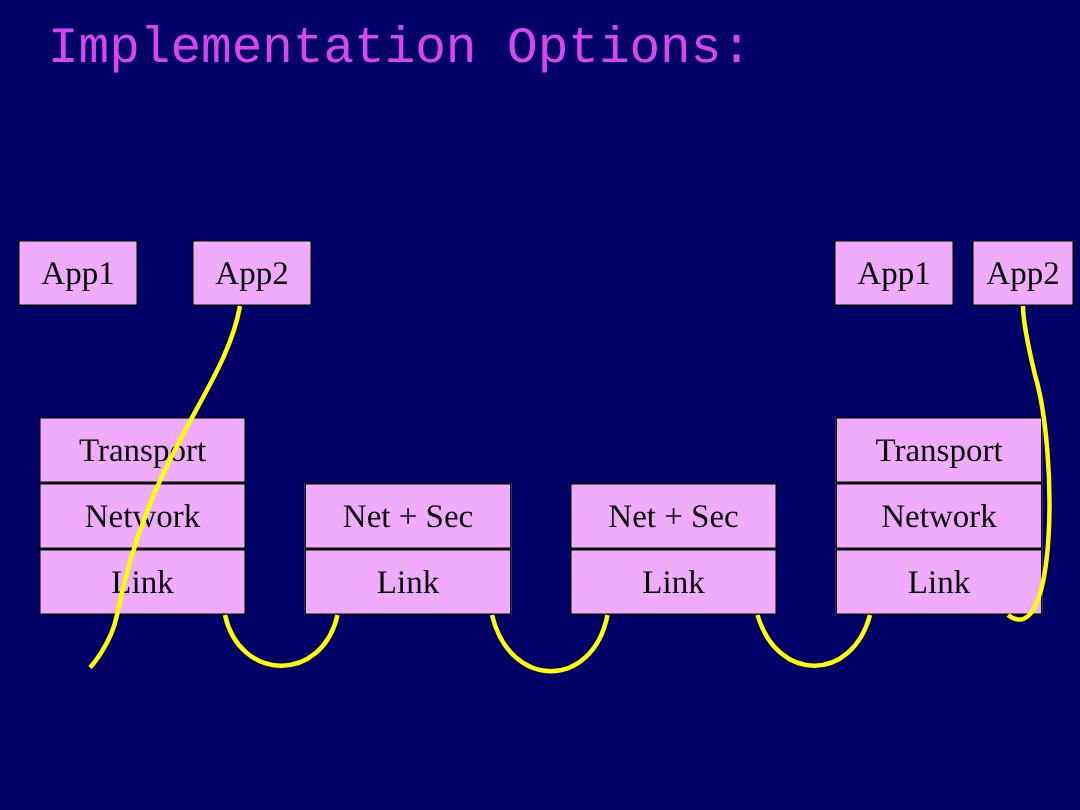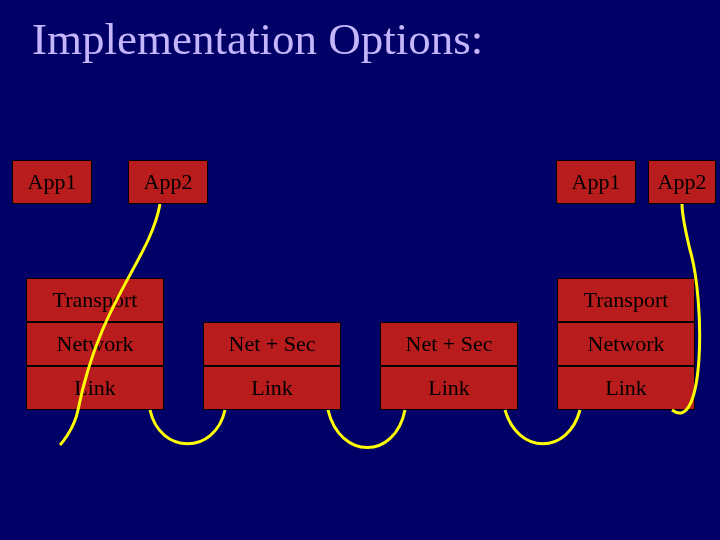--- a/index.html
+++ b/index.html
@@ -6,28 +6,28 @@
   body{
     width:720px;height:540px;
     background:#000066;
     font-family:"Times New Roman",serif;
     position:relative;
     overflow:hidden;
   }
   .title{
     position:absolute;
     left:32px;top:14px;
-    color:#c4b5fd;
-    font-family:Liberation Serif, serif;
-    font-size:45px;
+    color:#d946ef;
+    font-family:Liberation Mono, monospace;
+    font-size:34px;
     line-height:1.15;
   }
   .box{
     position:absolute;
-    background:#b91c1c;
+    background:#f0abfc;
     border:1px solid #000;
     color:#000;
     font-size:22px;
     display:flex;
     align-items:center;
     justify-content:center;
     box-sizing:border-box;
   }
   svg.cable{
     position:absolute;

